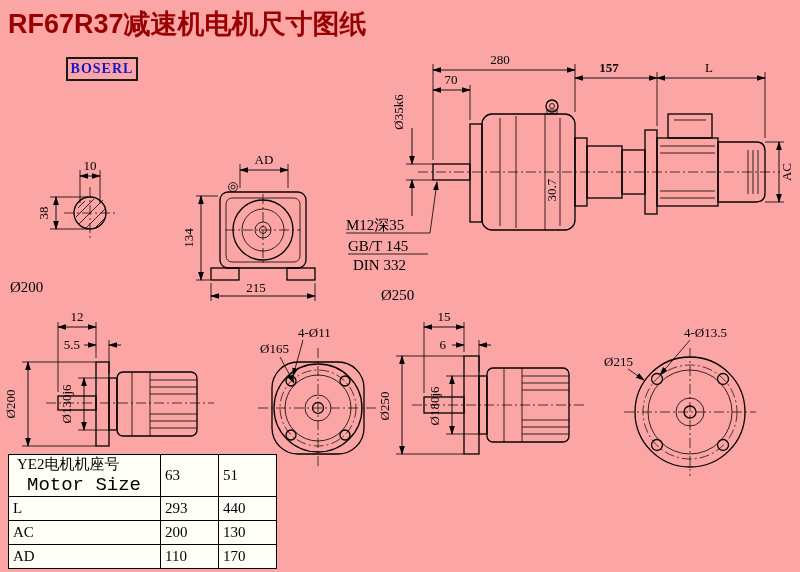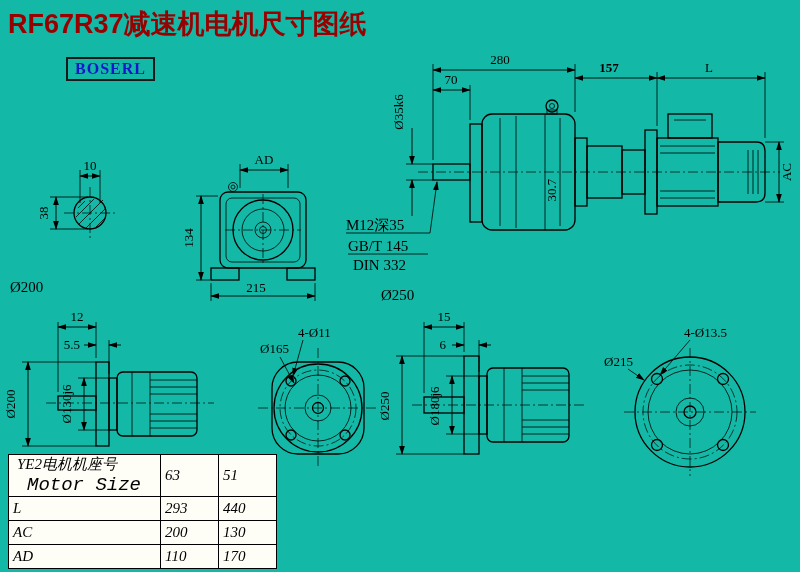--- a/index.html
+++ b/index.html
@@ -1,35 +1,35 @@
 <!DOCTYPE html>
 <html><head>
 <meta charset="utf-8">
 <style>
   * { margin:0; padding:0; box-sizing:border-box; }
   html,body { width:800px; height:572px; }
   body { background:#ffffff; font-family:"Liberation Sans", sans-serif; position:relative; overflow:hidden; }
-  .page { position:relative; width:800px; height:572px; background:#14b8a6; }
+  .page { position:relative; width:800px; height:572px; background:#fca5a5; }
   .title { position:absolute; left:8px; top:6px; z-index:2; font-size:27px; font-weight:bold;
            color:#990000; font-family:"Liberation Sans", sans-serif; white-space:nowrap; }
-  .logo { position:absolute; left:66px; top:57px; z-index:2; width:89px; height:24px;
+  .logo { position:absolute; left:66px; top:57px; z-index:2; width:72px; height:24px;
           border:2px solid #1a1a1a; display:flex; align-items:center; justify-content:center;
           color:#1717c9; font-family:"Liberation Serif", serif; font-weight:bold;
-          font-size:16px; letter-spacing:1px; }
+          font-size:14px; letter-spacing:1px; }
   svg.drawing { position:absolute; left:0; top:0; z-index:1; }
   .ln   { fill:none; stroke:#000; stroke-width:1.3; }
   .thin { fill:none; stroke:#000; stroke-width:0.8; }
   .dim  { fill:none; stroke:#000; stroke-width:0.9; }
   .cl   { fill:none; stroke:#000; stroke-width:0.7; stroke-dasharray:10 3 2 3; }
   .hat  { fill:none; stroke:#000; stroke-width:0.8; }
   text.d  { font-family:"Liberation Serif", serif; font-size:13px; fill:#000; }
   text.dn { font-family:"Liberation Serif", serif; font-size:15px; fill:#000; }
   text.db { font-weight:bold; }
   .size-table { position:absolute; left:8px; top:454px; z-index:2; border-collapse:collapse;
-                font-family:"Liberation Serif", serif; font-size:15px; color:#000; background:#fffef6;font-style:italic; }
+                font-family:"Liberation Serif", serif; font-size:15px; color:#000; background:#fffef6; }
   .size-table td { border:1px solid #000; text-align:left; height:24px; padding:0 4px; min-width:58px; }
   .size-table td.hdr { text-align:left; padding-left:8px; height:40px; width:152px; }
   .size-table .en { font-family:"Liberation Mono", monospace; font-size:19px; padding-left:10px; }
 </style>
 </head>
 <body>
 
 <div class="page">
 
   <div class="title">RF67R37减速机电机尺寸图纸</div>

